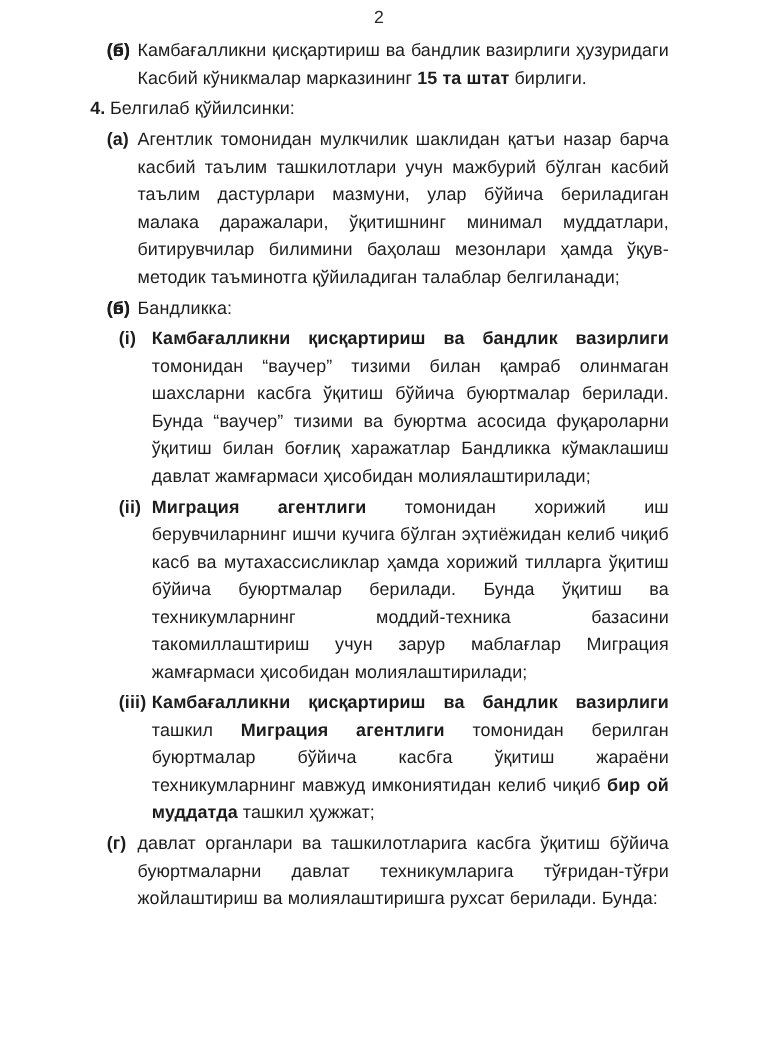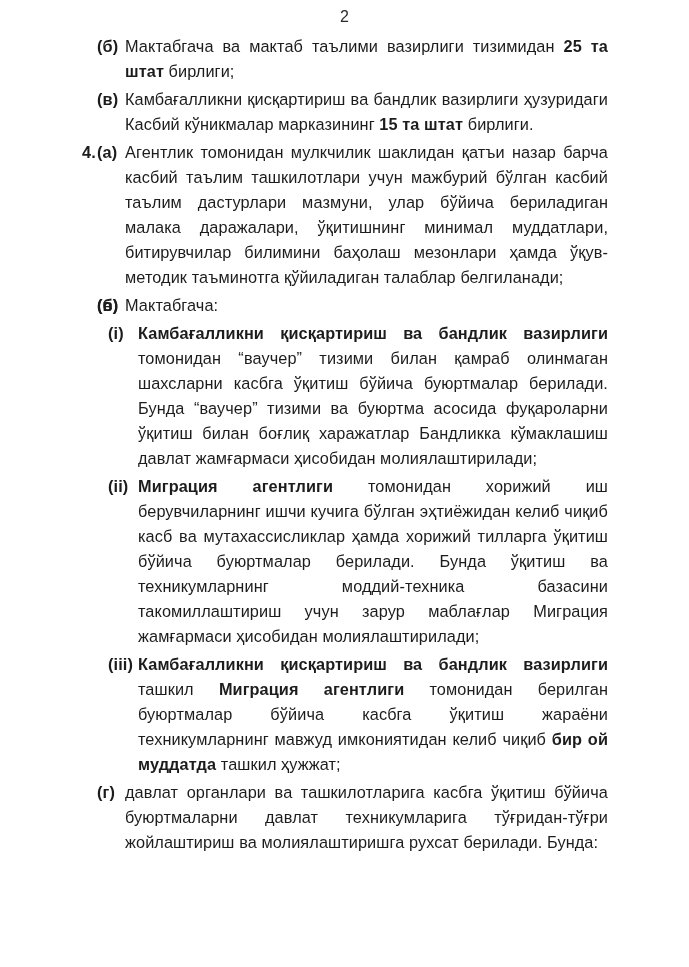--- a/index.html
+++ b/index.html
@@ -51,24 +51,24 @@
   .lvl1 { margin-left: 97px;  padding-left: 28px; }
   .lvl2 { margin-left: 82px;  padding-left: 18px; }
   .lvl3 { margin-left: 108px; padding-left: 30px; }
 </style>
 </head>
 <body>
 
 <div class="page">
   <div class="page-number">2</div>
   <div class="doc-body">
-      <div class="item lvl1"><span class="marker">(б)</span><span class="text"><span>Мактабгача ва мактаб таълими вазирлиги тизимидан </span><b>25 та штат</b><span> бирлиги;</span></span></div>
+      <div class="item lvl1"><span class="marker">(б)</span></div>
       <div class="item lvl1"><span class="marker">(в)</span><span class="text"><span>Камбағалликни қисқартириш ва бандлик вазирлиги ҳузуридаги Касбий кўникмалар марказининг </span><b>15 та штат</b><span> бирлиги.</span></span></div>
-      <div class="item lvl2"><span class="marker">4.</span></div>
+      <div class="item lvl2"><span class="marker">4.</span><span class="text"><span>Белгилаб қўйилсинки:</span></span></div>
       <div class="item lvl1"><span class="marker">(а)</span><span class="text"><span>Агентлик томонидан мулкчилик шаклидан қатъи назар барча касбий таълим ташкилотлари учун мажбурий бўлган касбий таълим дастурлари мазмуни, улар бўйича бериладиган малака даражалари, ўқитишнинг минимал муддатлари, битирувчилар билимини баҳолаш мезонлари ҳамда ўқув-методик таъминотга қўйиладиган талаблар белгиланади;</span></span></div>
       <div class="item lvl1"><span class="marker">(б)</span></div>
-      <div class="item lvl1"><span class="marker">(в)</span><span class="text"><span>Мактабгача:</span></span></div>
+      <div class="item lvl1"><span class="marker">(в)</span><span class="text"><span>Бандликка:</span></span></div>
       <div class="item lvl3"><span class="marker">(i)</span><span class="text"><b>Камбағалликни қисқартириш ва бандлик вазирлиги</b><span> томонидан “ваучер” тизими билан қамраб олинмаган шахсларни касбга ўқитиш бўйича буюртмалар берилади. Бунда “ваучер” тизими ва буюртма асосида фуқароларни ўқитиш билан боғлиқ харажатлар Бандликка кўмаклашиш давлат жамғармаси ҳисобидан молиялаштирилади;</span></span></div>
       <div class="item lvl3"><span class="marker">(ii)</span><span class="text"><b>Миграция агентлиги</b><span> томонидан хорижий иш берувчиларнинг ишчи кучига бўлган эҳтиёжидан келиб чиқиб касб ва мутахассисликлар ҳамда хорижий тилларга ўқитиш бўйича буюртмалар берилади. Бунда ўқитиш ва техникумларнинг моддий-техника базасини такомиллаштириш учун зарур маблағлар Миграция жамғармаси ҳисобидан молиялаштирилади;</span></span></div>
       <div class="item lvl3"><span class="marker">(iii)</span><span class="text"><b>Камбағалликни қисқартириш ва бандлик вазирлиги</b><span> ташкил </span><b>Миграция агентлиги</b><span> томонидан берилган буюртмалар бўйича касбга ўқитиш жараёни техникумларнинг мавжуд имкониятидан келиб чиқиб </span><b>бир ой муддатда</b><span> ташкил ҳужжат;</span></span></div>
       <div class="item lvl1"><span class="marker">(г)</span><span class="text"><span>давлат органлари ва ташкилотларига касбга ўқитиш бўйича буюртмаларни давлат техникумларига тўғридан-тўғри жойлаштириш ва молиялаштиришга рухсат берилади. Бунда:</span></span></div>
     </div>
 </div>
 
 </body></html>

